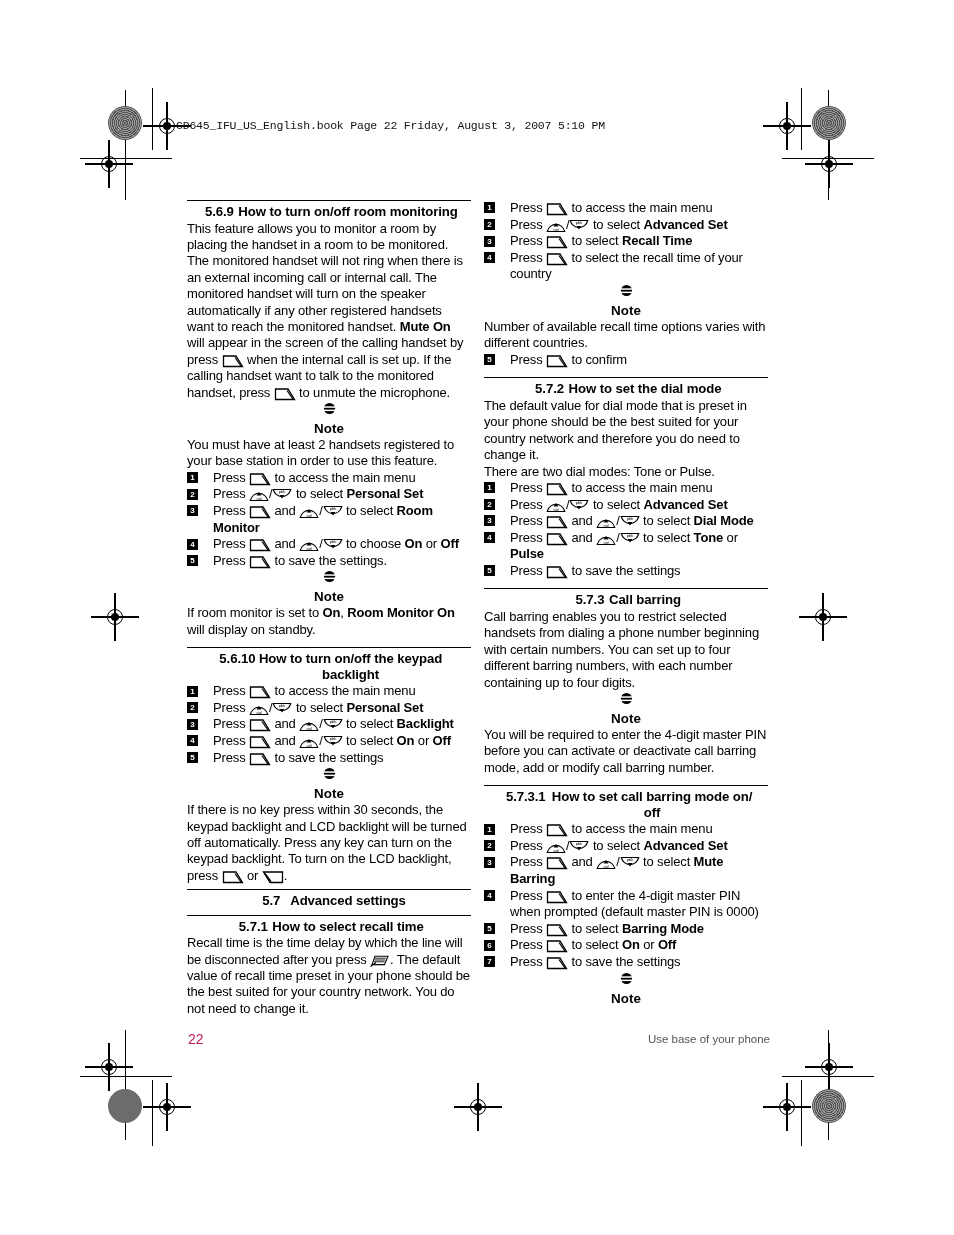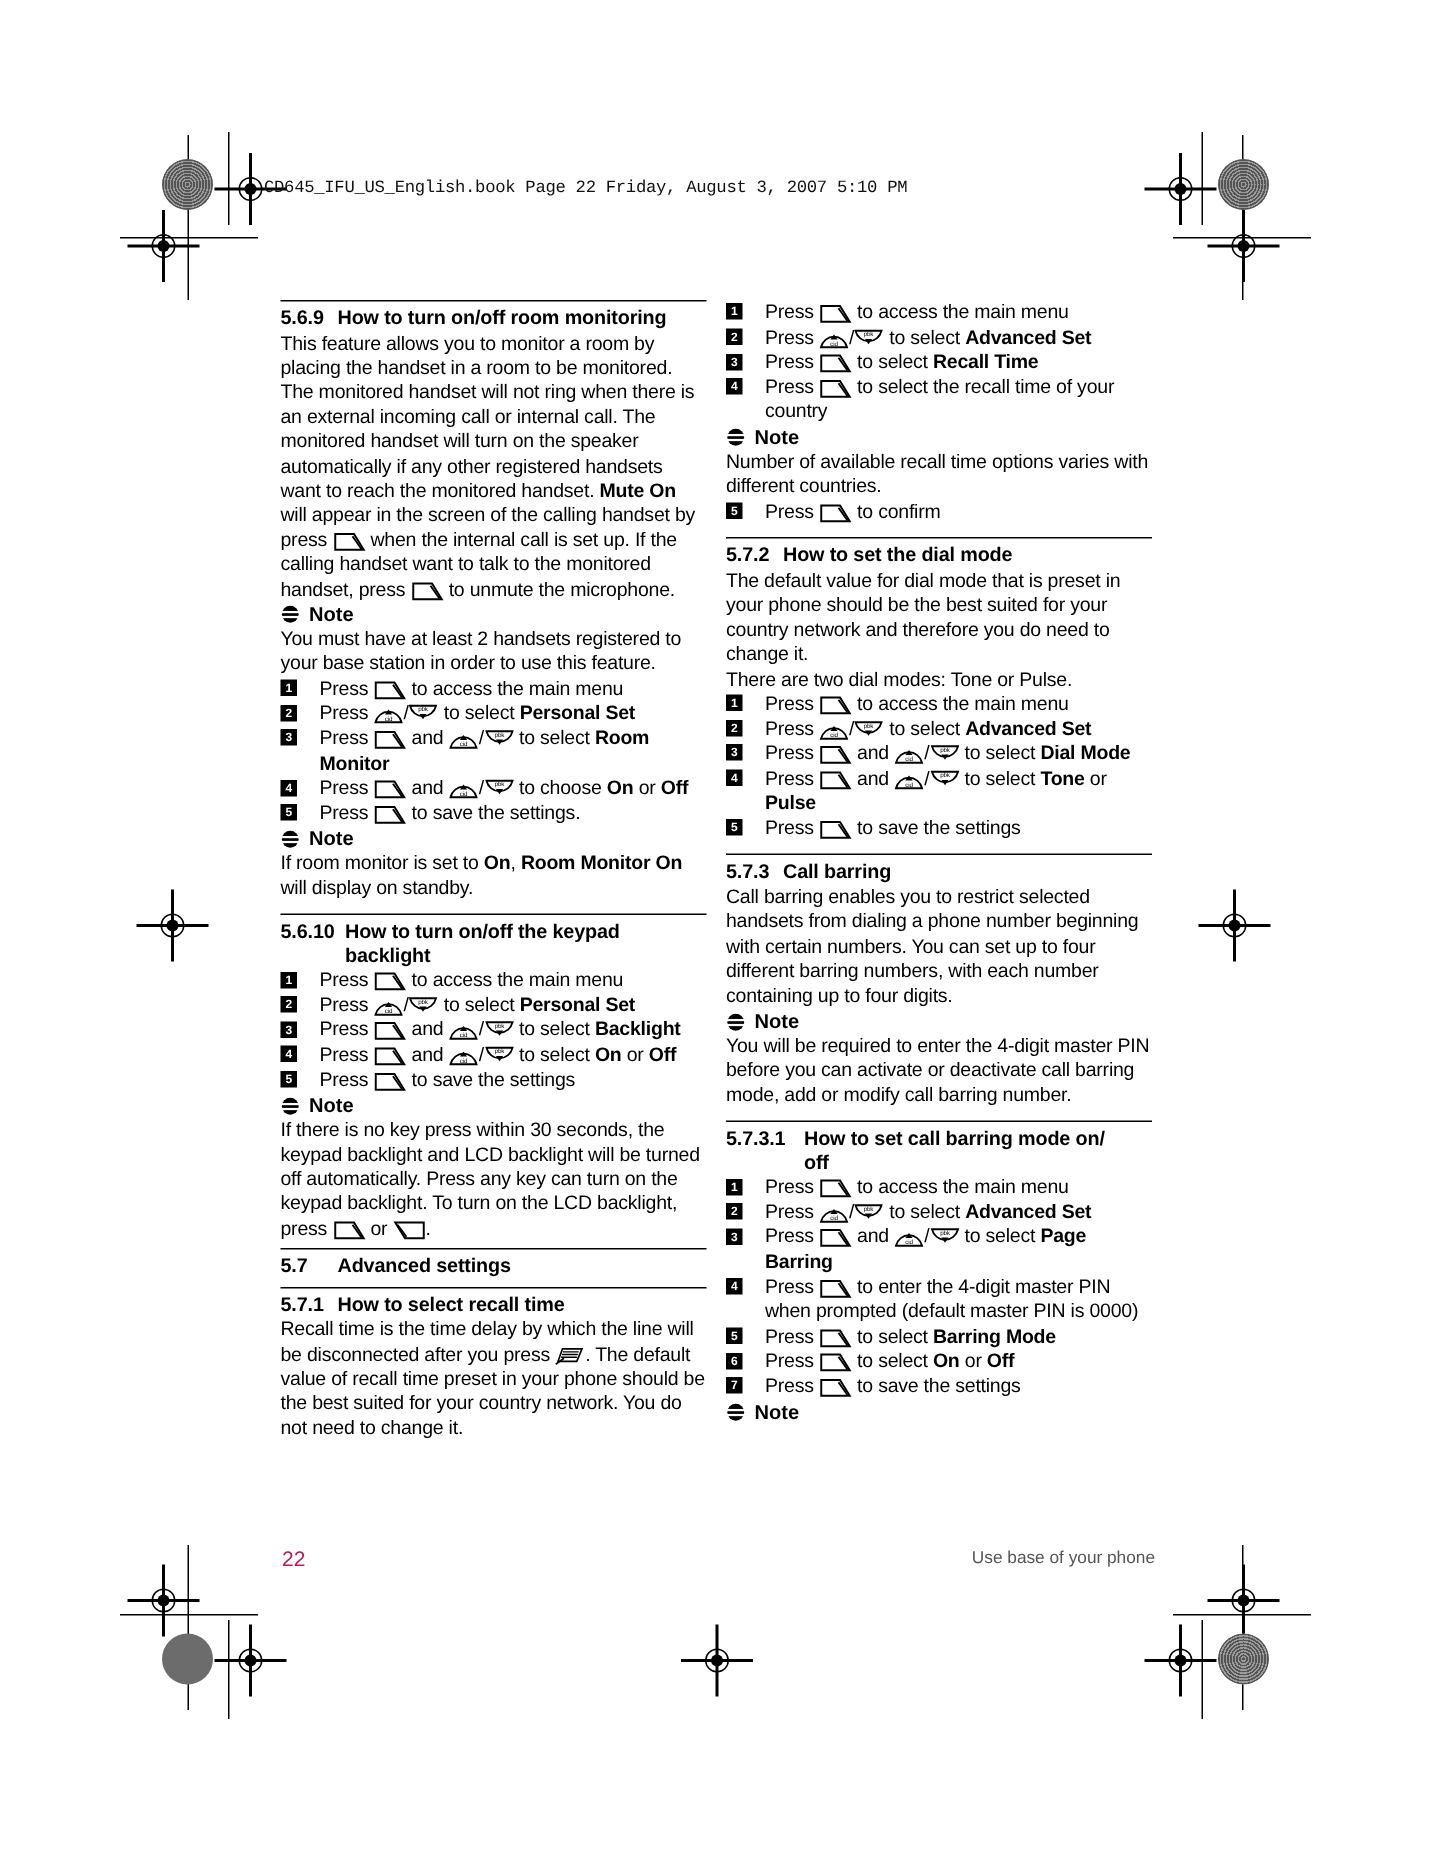--- a/index.html
+++ b/index.html
@@ -41,32 +41,33 @@
   
   .col{position:absolute;top:200px;width:284px;}
   .col-left{left:187px;}
   .col-right{left:484px;}
 
   .rule{border-top:1.3px solid #000;margin:0 0 3px 0;height:0;}
 
   h3.sec{
     font-size:13.2px;font-weight:bold;margin:0 0 1px 0;line-height:15.5px;
     letter-spacing:-0.1px;
+    text-align:center;
   }
   h3.sec .num{display:inline-block;min-width:38px;}
   h3.sec .num.wide{min-width:43px;}
   h3.sec .num.w3{min-width:52px;}
   h3.sec .cont{display:block;padding-left:52px;}
   h3.sec .cont.l2{padding-left:43px;}
 
   p.body{
     font-size:13px;line-height:16.4px;margin:0;letter-spacing:-0.15px;
   }
 
-  .note{font-size:13.4px;font-weight:bold;margin:1px 0 0 0;line-height:16px;display:flex;align-items:center;gap:6px;}
+  .note{font-size:13.4px;font-weight:bold;margin:1px 0 0 0;line-height:16px;display:flex;align-items:center;gap:6px;flex-direction:column;}
 
   ol.steps{list-style:none;margin:0;padding:0;}
   ol.steps li{
     font-size:13px;line-height:16.6px;position:relative;padding-left:26px;
     letter-spacing:-0.15px;margin:0;
   }
   .marker{
     position:absolute;left:0;top:2.4px;width:11px;height:11px;background:#000;
     color:#fff;font-size:8px;line-height:11px;text-align:center;font-weight:bold;
     font-family:"Liberation Sans",sans-serif;
@@ -499,21 +500,21 @@
             <path d="M1.5 2 L14 2 L20.5 12.5 L1.5 12.5 Z" fill="none" stroke="#000" stroke-width="1.3"></path>
             <path d="M13 3.5 L19 12" stroke="#000" stroke-width="1.3" fill="none"></path>
           </svg><span> and </span><svg class="ico ico-nav" viewBox="0 0 20 14">
             <path d="M1.3 12.5 A9 9.5 0 0 1 18.7 12.5 Z" fill="none" stroke="#000" stroke-width="1.2"></path>
             <path d="M10 4 L12.4 7.4 L7.6 7.4 Z" fill="#000"></path>
             <text x="10" y="11.6" font-size="4.2" text-anchor="middle" font-family="Liberation Sans, sans-serif">cid</text>
           </svg><span>/</span><svg class="ico ico-nav" viewBox="0 0 20 14">
             <path d="M1.3 1.5 A9 9.5 0 0 0 18.7 1.5 Z" fill="none" stroke="#000" stroke-width="1.2"></path>
             <text x="10" y="5.2" font-size="4.2" text-anchor="middle" font-family="Liberation Sans, sans-serif">pbk</text>
             <path d="M10 10.5 L12.4 7 L7.6 7 Z" fill="#000"></path>
-          </svg><span> to select </span><b>Page</b><span class="cont2">Barring</span></li>
+          </svg><span> to select </span><b>Mute</b><span class="cont2">Barring</span></li>
 
       <li><span class="marker">4</span><span>Press </span><svg class="ico ico-soft-l" viewBox="0 0 22 14">
             <path d="M1.5 2 L14 2 L20.5 12.5 L1.5 12.5 Z" fill="none" stroke="#000" stroke-width="1.3"></path>
             <path d="M13 3.5 L19 12" stroke="#000" stroke-width="1.3" fill="none"></path>
           </svg><span> to enter the 4-digit master PIN</span><span style="display:block">when prompted (default master PIN is 0000)</span></li>
 
       <li><span class="marker">5</span><span>Press </span><svg class="ico ico-soft-l" viewBox="0 0 22 14">
             <path d="M1.5 2 L14 2 L20.5 12.5 L1.5 12.5 Z" fill="none" stroke="#000" stroke-width="1.3"></path>
             <path d="M13 3.5 L19 12" stroke="#000" stroke-width="1.3" fill="none"></path>
           </svg><span> to select </span><b>Barring Mode</b></li>

